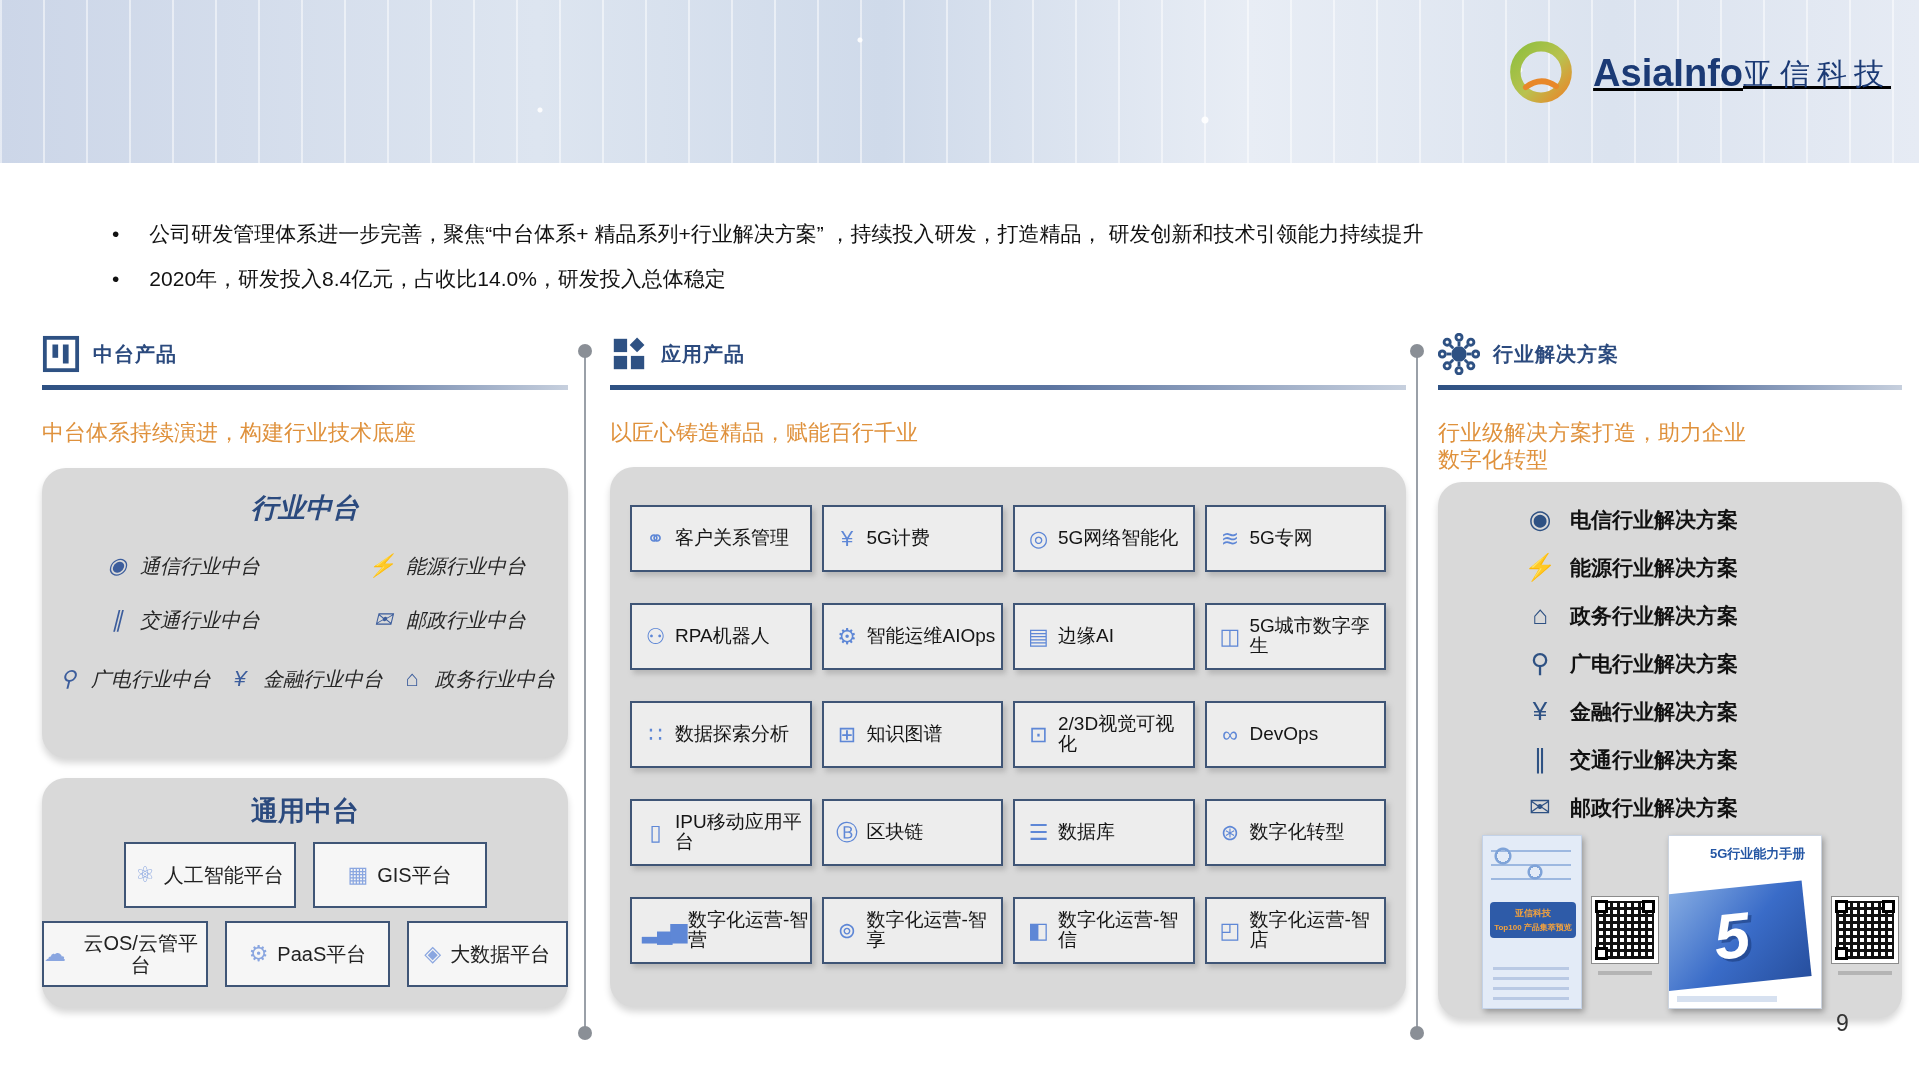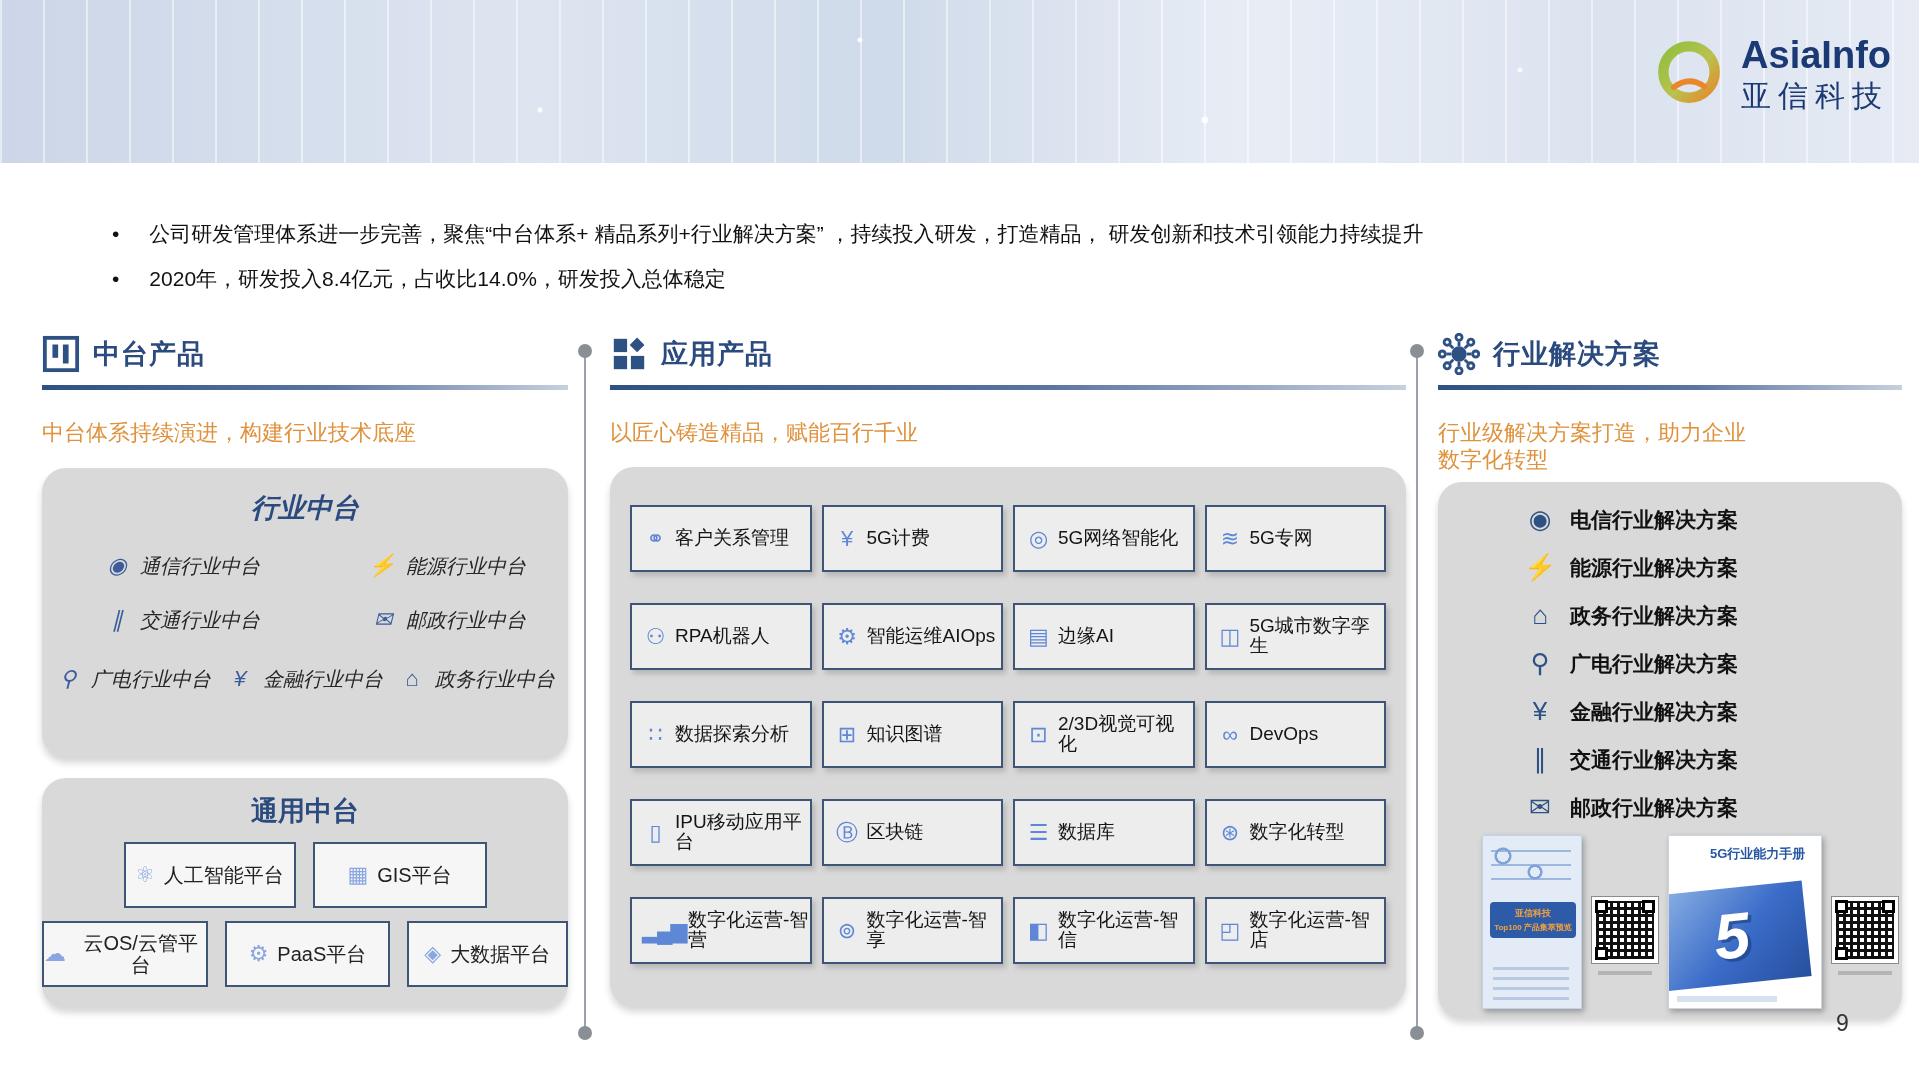--- a/index.html
+++ b/index.html
@@ -11,21 +11,21 @@
     background:
       radial-gradient(circle at 1205px 120px, rgba(255,255,255,.9) 0 3px, transparent 4px),
       radial-gradient(circle at 860px 40px, rgba(255,255,255,.9) 0 2px, transparent 3px),
       radial-gradient(circle at 1520px 70px, rgba(255,255,255,.8) 0 2px, transparent 3px),
       radial-gradient(circle at 540px 110px, rgba(255,255,255,.9) 0 2px, transparent 3px),
       repeating-linear-gradient(90deg, rgba(255,255,255,.5) 0 2px, rgba(255,255,255,0) 2px 43px),
       linear-gradient(90deg,#ccd6e8 0%,#dde5f0 28%,#cfdaea 46%,#e8edf5 65%,#dbe3ef 84%,#e6ebf4 100%);}
   .slide-title{position:absolute;left:78px;top:66px;font-size:46px;font-weight:bold;
     color:#2b4a7e;letter-spacing:2px;}
   .logo{position:absolute;right:28px;top:34px;display:flex;align-items:center;gap:14px;}
-  .logo-text{display:flex;flex-direction:column;line-height:1.05;}
+  .logo-text{display:flex;flex-direction:row;line-height:1.05;text-decoration:underline;}
   .logo-en{font-size:38px;font-weight:bold;color:#1b3a75;}
   .logo-cn{font-size:30px;color:#1b3a75;letter-spacing:7px;margin-top:4px;}
 
   
   .bullets{position:absolute;left:112px;top:220px;width:1680px;font-size:21px;color:#111;}
   .bullet{display:flex;gap:30px;margin-bottom:17px;line-height:1.35;}
   .bullet .dot{flex:0 0 auto;}
 
   
   .divider{position:absolute;top:346px;width:2px;height:692px;background:#9aa0a8;}
@@ -33,21 +33,21 @@
   .nub-top{top:-2px;} .nub-bot{bottom:-2px;}
   .d1{left:584px;} .d2{left:1416px;}
 
   .col{position:absolute;top:332px;}
   .col1{left:42px;width:526px;}
   .col2{left:610px;width:796px;}
   .col3{left:1438px;width:464px;}
 
   .colhead{display:flex;align-items:center;gap:13px;height:44px;}
   .colhead .hicon{display:flex;align-items:center;}
-  .colhead .htext{font-size:27px;font-weight:bold;color:#2b4a7e;letter-spacing:1px;}
+  .colhead .htext{font-size:20px;font-weight:bold;color:#2b4a7e;letter-spacing:1px;}
   .underline{height:5px;margin-top:9px;background:linear-gradient(90deg,#2e5183 0%,#5b74a0 55%,#c7d0de 100%);}
   .subtitle{margin-top:30px;font-size:22px;color:#df913c;line-height:1.22;}
 
   .panel{background:#d9d9d9;border-radius:24px;box-shadow:0 5px 7px rgba(0,0,0,.16);}
   .panel-title{font-size:27px;font-weight:bold;color:#2b4a7e;text-align:center;}
 
   
   .p-ind{margin-top:21px;height:290px;font-style:italic;}
   .p-ind .panel-title{padding-top:22px;}
   .prow{display:flex;}

